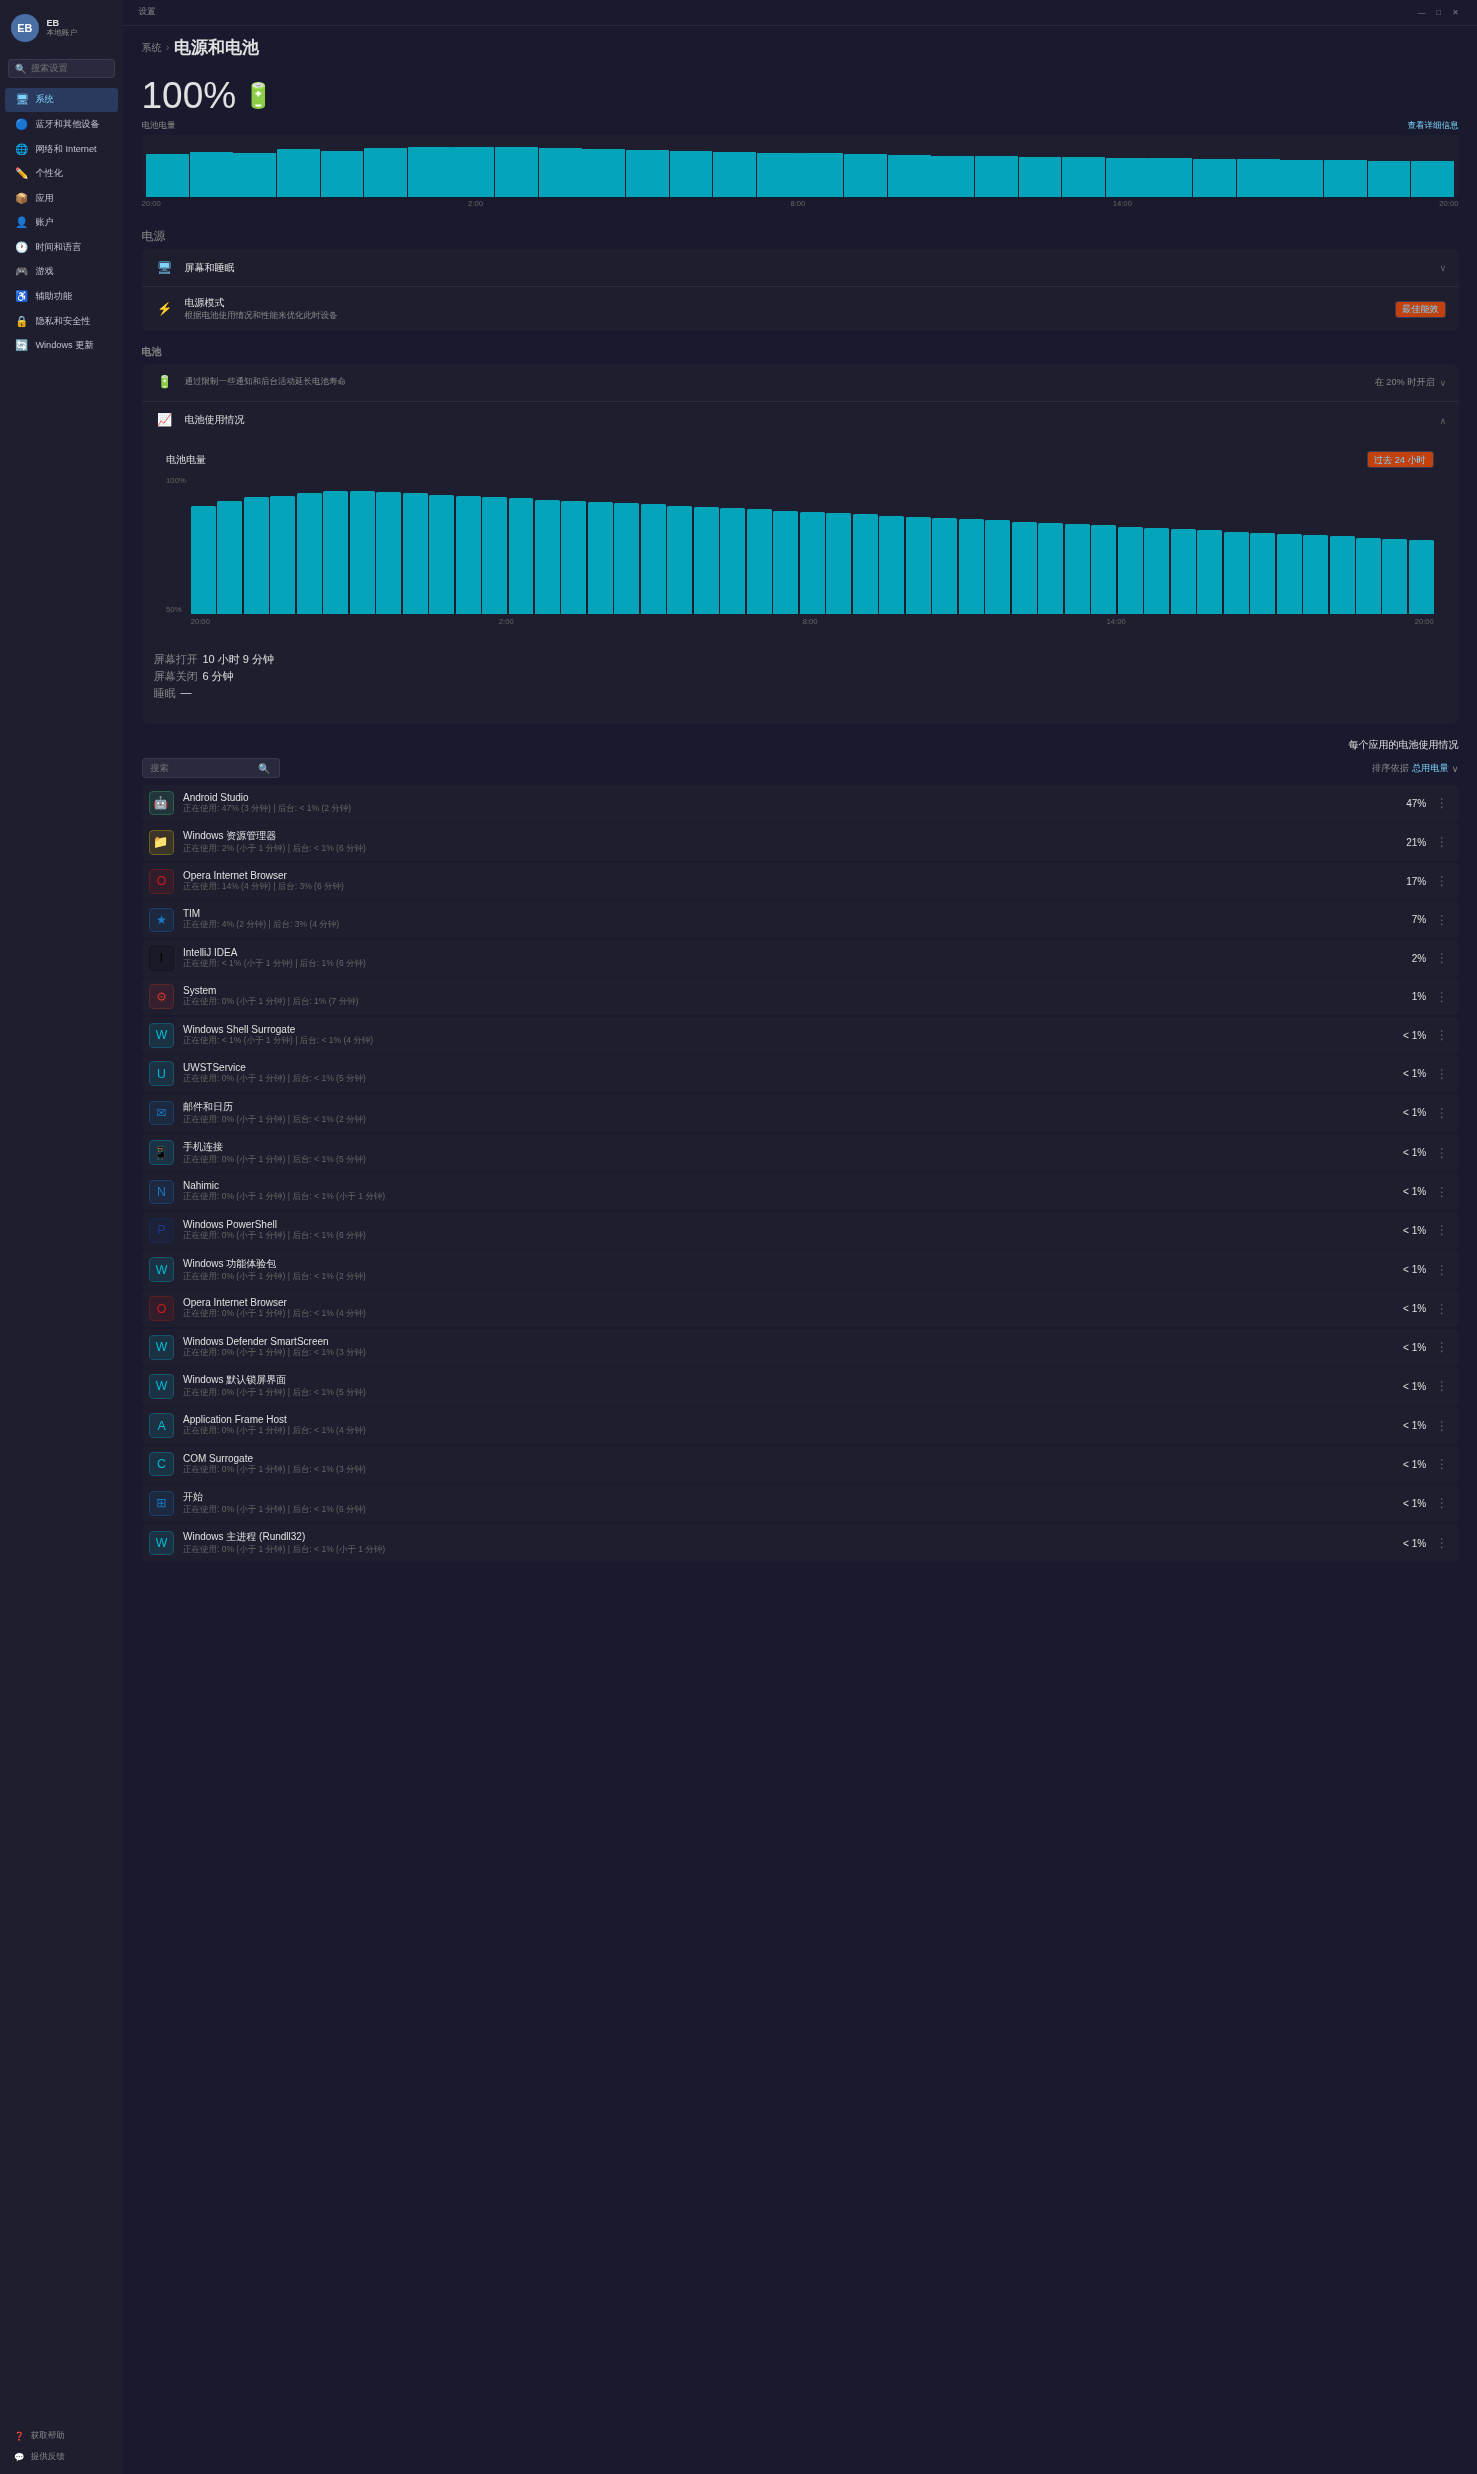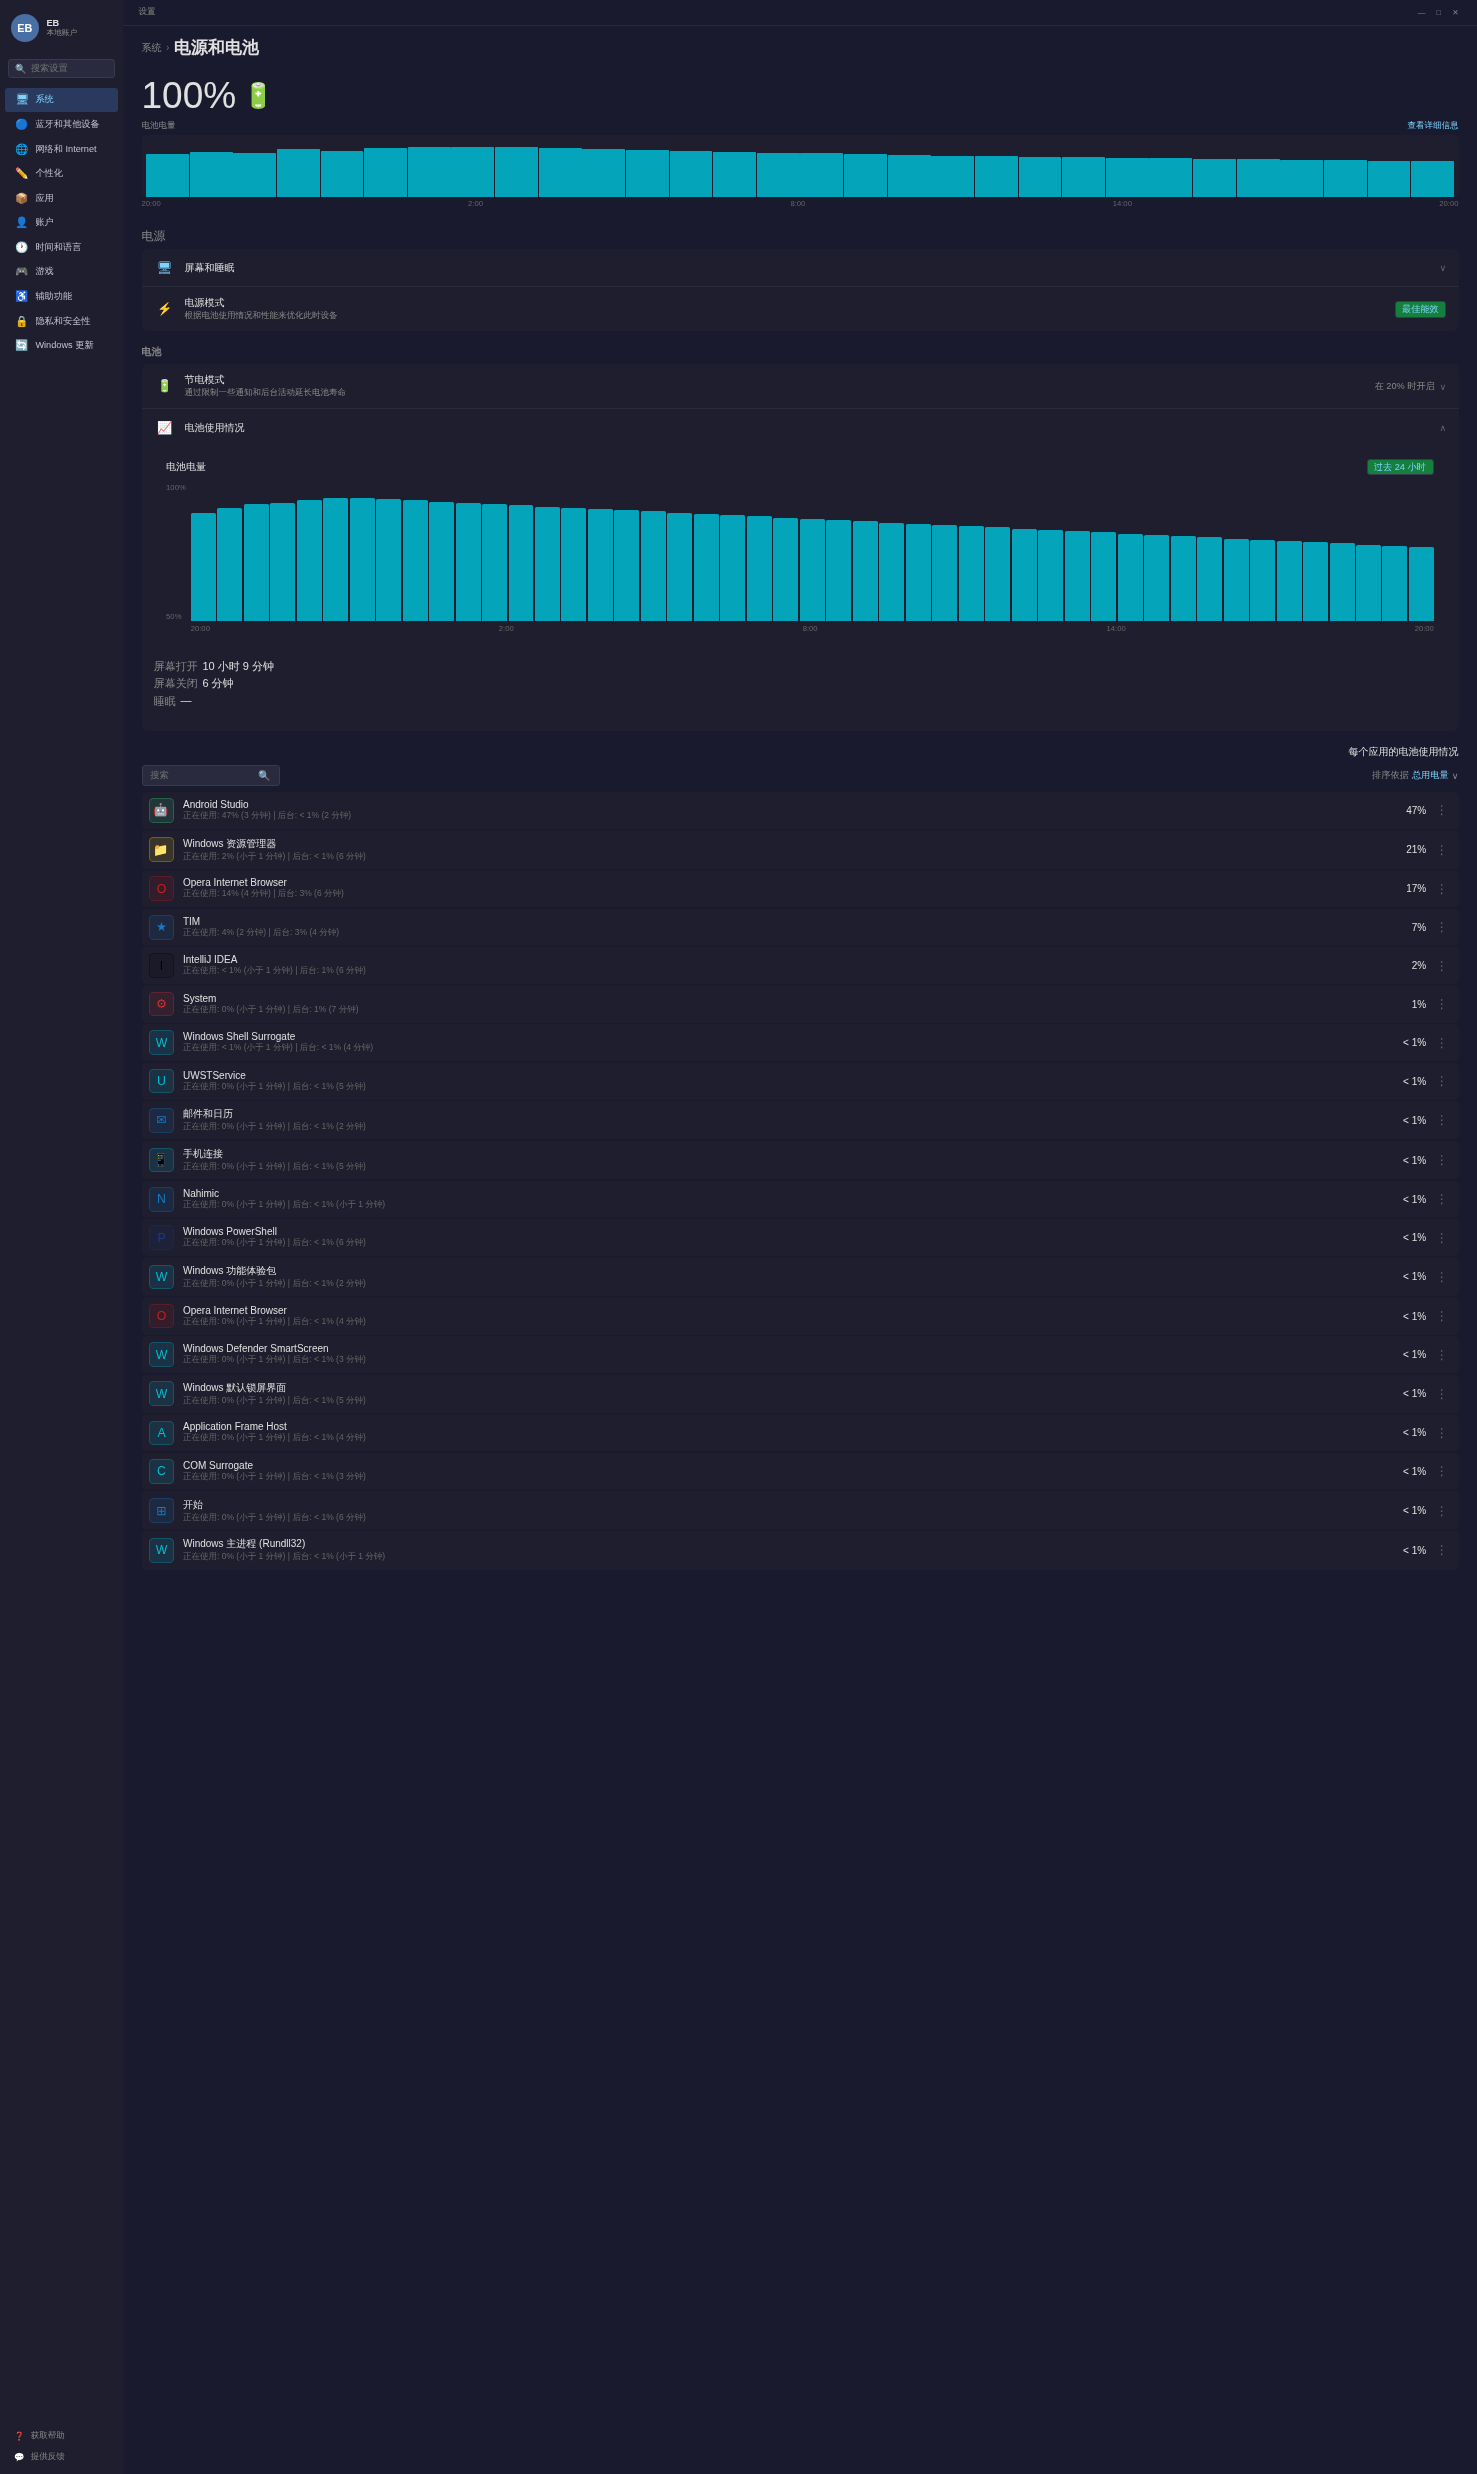--- a/index.html
+++ b/index.html
@@ -299,21 +299,21 @@
       font-size: 12.3px;
       margin-right: 9.2px;
       flex-shrink: 0;
     }
     .app-info { flex: 1; }
     .app-name { font-size: 10px; color: #e0e0e0; }
     .app-sub { font-size: 8.5px; color: #666; }
     .app-percent { font-size: 10px; color: #e0e0e0; min-width: 31px; text-align: right; margin-right: 6.2px; }
     .app-more { color: #666; font-size: 12.3px; cursor: pointer; padding: 0 3.1px; }
     .select-styled {
-      background: #15803d;
+      background: #c2410c;
       border: 0.8px solid #3a3a4e;
       color: #7dd3fc;
       padding: 2.3px 6.2px;
       border-radius: 3.1px;
       font-size: 9.2px;
       cursor: pointer;
       appearance: none;
       -webkit-appearance: none;
     }
   </style>
@@ -481,21 +481,20 @@
       </div>
     </div>
   </div>
 
   <div class="battery-section">
     <div class="battery-section-title">电池</div>
     <div class="card">
       <div class="card-row">
         <span class="card-icon">🔋</span>
         <div style="flex:1;">
-          <div class="card-label">节电模式</div>
           <div class="card-sub">通过限制一些通知和后台活动延长电池寿命</div>
         </div>
         <div class="card-right">
           <span>在 20% 时开启</span>
           <span class="chevron">∨</span>
         </div>
       </div>
       <div class="divider"></div>
 
       <div class="card-row">

